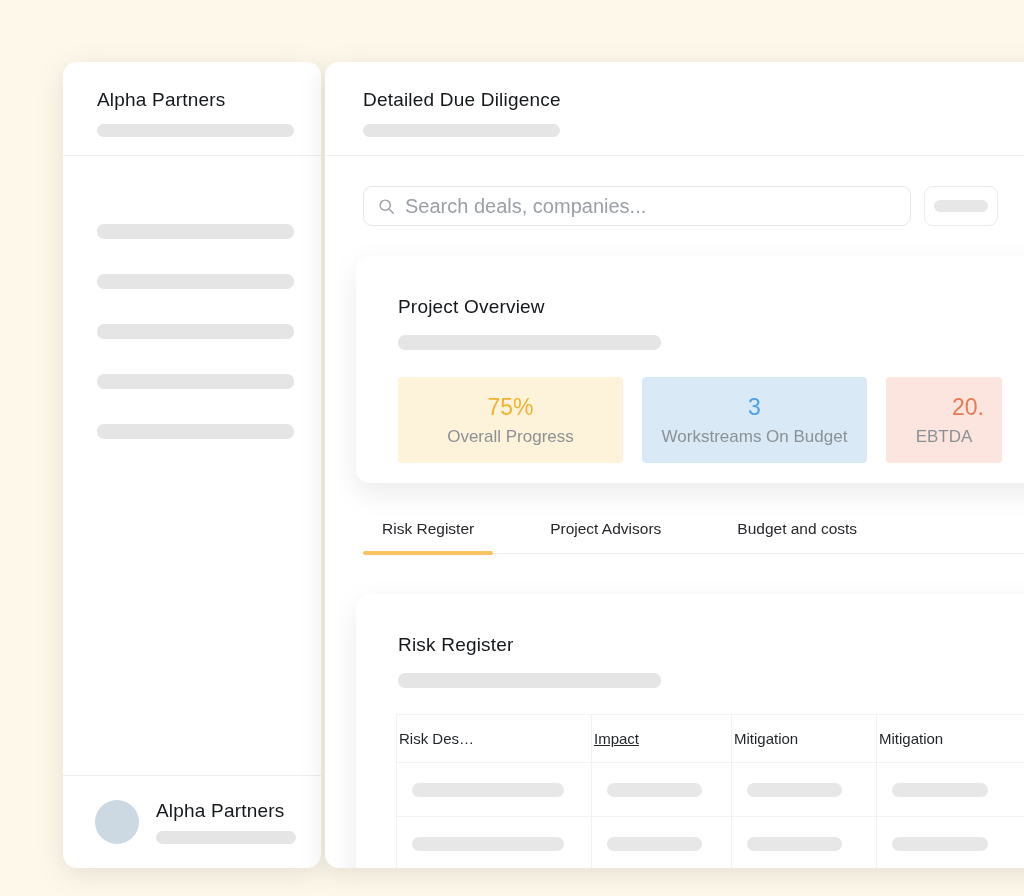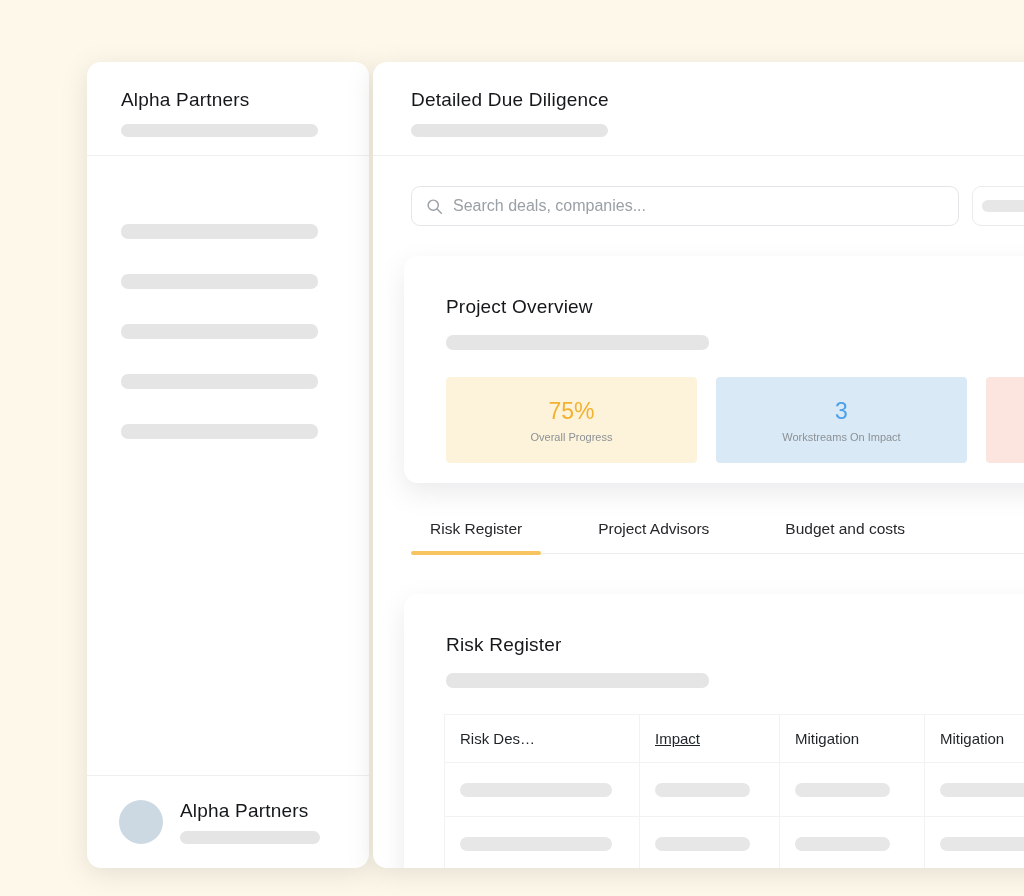--- a/index.html
+++ b/index.html
@@ -8,75 +8,75 @@
     position:relative;
     overflow:hidden;
     background:#fdf8ea;
     font-family:"Liberation Sans","DejaVu Sans",sans-serif;
     color:#1f2428;
   }
   .app { position:absolute; left:63px; top:62px; height:806px; display:flex; gap:4px; }
   .panel { background:#fff; box-shadow:0 6px 26px rgba(120,118,110,.18); }
 
   
-  .sidebar { width:282px; border-radius:14px; display:flex; flex-direction:column; overflow:hidden;margin-left:24px; }
+  .sidebar { width:258px; border-radius:14px; display:flex; flex-direction:column; overflow:hidden; }
   .sb-head { padding:27px 34px 18px; border-bottom:1px solid #efefef; }
   .h-title { font-size:19px; font-weight:500; letter-spacing:.2px; color:#15181b; }
   .skel { background:#e5e5e5; border-radius:7px; }
   .skel.light { background:#e7e7e7; }
   .sb-head .skel { width:197px; height:13px; margin-top:13px; }
   .sb-nav { padding:68px 34px 0; flex:1; }
   .sb-nav .skel { width:197px; height:15px; margin-bottom:35px; }
   .sb-footer { border-top:1px solid #efefef; padding:24px 32px; display:flex; align-items:center; gap:17px; }
   .avatar { width:44px; height:44px; border-radius:50%; background:#ccd9e3; flex:0 0 auto; }
   .sb-user .h-title { font-size:19px; }
   .sb-user .skel { width:140px; height:13px; margin-top:9px; }
 
   
   .main { width:740px; border-radius:14px 0 0 14px; overflow:hidden; position:relative; }
   .m-head { padding:27px 38px 18px; border-bottom:1px solid #efefef; }
   .m-head .skel { width:197px; height:13px; margin-top:13px; }
 
   .search-row { display:flex; gap:13px; margin:30px 38px 0; }
   .search-box { flex:0 0 548px; height:40px; border:1px solid #e3e5e8; border-radius:9px; background:#fff;
                 display:flex; align-items:center; gap:10px; padding:0 14px; }
-  .search-box input { border:none; outline:none; flex:1; font-size:16px; color:#333;
+  .search-box input { border:none; outline:none; flex:1; font-size:20px; color:#333;
                       font-family:"Liberation Sans","DejaVu Sans",sans-serif; background:transparent; }
   .search-box input::placeholder { color:#9aa0a6; }
   .filter-btn { width:74px; height:40px; border:1px solid #e9ebed; border-radius:9px; background:#fff;
                 display:flex; align-items:center; justify-content:center; cursor:pointer; }
   .filter-btn .skel { width:54px; height:12px; }
 
   .card { background:#fff; border-radius:14px; box-shadow:0 10px 26px rgba(110,115,130,.14); }
   .card-overview { margin:30px 0 0 31px; width:760px; padding:40px 0 20px 42px; }
   .card-title { font-size:19px; font-weight:500; letter-spacing:.2px; color:#15181b; }
   .card .title-skel { width:263px; height:15px; margin-top:17px; }
 
   .stats { display:flex; gap:19px; margin-top:27px; }
-  .stat { width:251px; height:86px; border-radius:4px; display:flex; flex-direction:column;
+  .stat { width:225px; height:86px; border-radius:4px; display:flex; flex-direction:column;
           align-items:center; justify-content:center; gap:6px; }
   .stat .value { font-size:23px; font-weight:500; }
-  .stat .label { font-size:11px; color:#8c9196; }
+  .stat .label { font-size:17px; color:#8c9196; }
   .stat-0 { background:#fdf3da; } .stat-0 .value { color:#f2b230; }
   .stat-1 { background:#d9e9f6; } .stat-1 .value { color:#4ba0e8; }
   .stat-2 { background:#fbe5de; } .stat-2 .value { color:#e97950;margin-left:48px; }
   .stat-2 { width:225px; max-width:116px; align-items:center; } 
 
   .tabs { display:flex; gap:38px; margin:37px 0 0 38px; border-bottom:1px solid #ececec; width:700px; }
   .tab { padding:0 19px 15px; font-size:15.5px; color:#26282b; position:relative; cursor:pointer; }
   .tab.active::after { content:""; position:absolute; left:0; right:0; bottom:-2px; height:4px;
                        background:#f8c45f; border-radius:3px; }
 
   .card-risk { margin:40px 0 0 31px; width:760px; padding:40px 0 0 40px; height:340px; }
   .card-risk .card-title { margin-left:2px; }
   .card-risk .title-skel { margin-left:2px; }
 
   table.risk { margin-top:26px; border-collapse:collapse; table-layout:fixed; width:640px; }
   table.risk th, table.risk td { border:1px solid #f1f2f3; text-align:left; }
-  table.risk th { height:48px; padding-left:15px; font-size:15px; font-weight:400; color:#1f2428; }
+  table.risk th { height:48px; padding-left:2px; font-size:15px; font-weight:400; color:#1f2428; }
   table.risk td { height:54px; padding-left:15px; }
   .c0 { width:195px; } .c1 { width:140px;text-decoration:underline; } .c2 { width:145px; } .c3 { width:160px; }
   td .skel { height:14px; }
   td.c0 .skel { width:152px; } td.c1 .skel { width:95px; }
   td.c2 .skel { width:95px; }  td.c3 .skel { width:96px; }
 </style>
 </head>
 <body>
 
 <div class="app">
@@ -124,21 +124,21 @@
     <div class="card card-overview">
       <div class="card-title">Project Overview</div>
       <div class="skel title-skel"></div>
       <div class="stats">
         <div class="stat stat-0">
           <div class="value">75%</div>
           <div class="label">Overall Progress</div>
         </div>
         <div class="stat stat-1">
           <div class="value">3</div>
-          <div class="label">Workstreams On Impact</div>
+          <div class="label">Workstreams On Budget</div>
         </div>
         <div class="stat stat-2">
           <div class="value">20.</div>
           <div class="label">EBTDA</div>
         </div>
       </div>
     </div>
 
     <div class="tabs">
       <div class="tab active">Risk Register</div>

